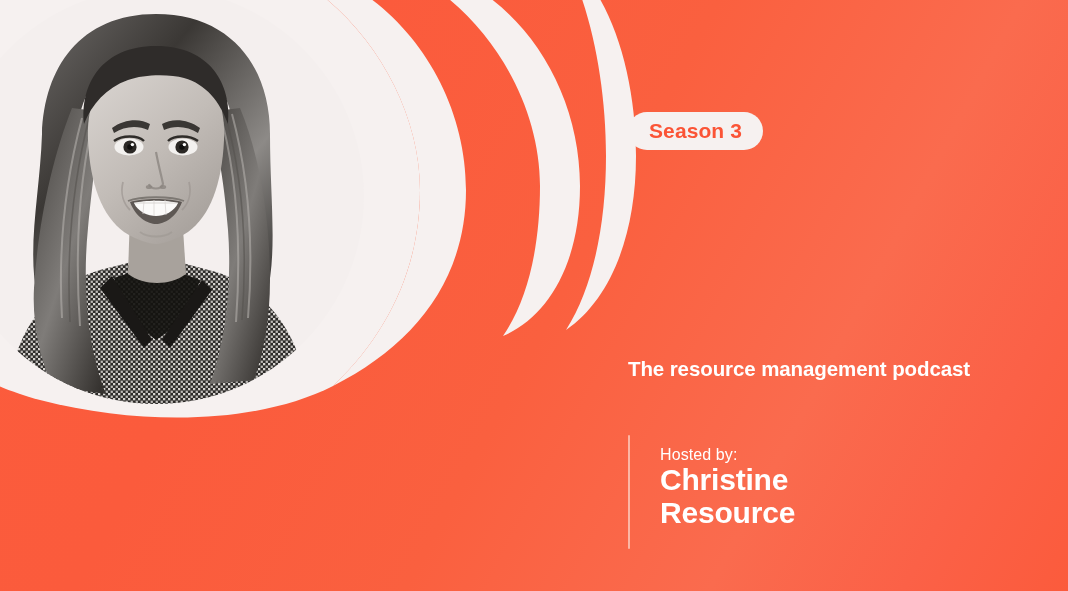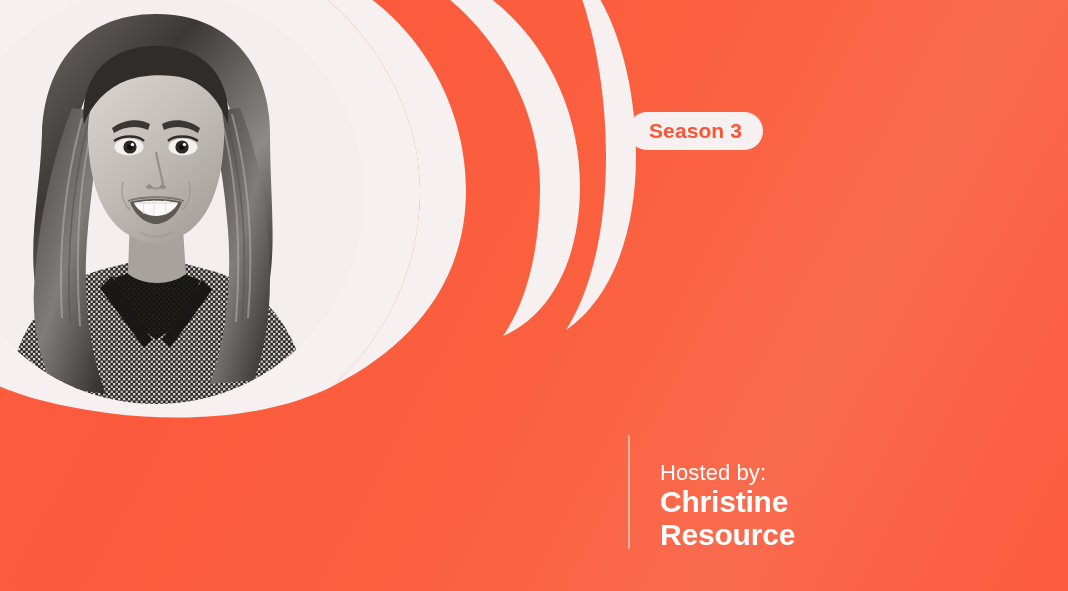--- a/index.html
+++ b/index.html
@@ -117,26 +117,25 @@
     background: #FCB6A5;
     flex: 0 0 auto;
     border-radius: 1px;
   }
   .host-text {
     margin-left: 30px;
     padding-top: 10px;
     color: #FFFFFF;
   }
   .host-label {
-    font-size: 22px;
+    font-size: 16px;
     font-weight: 400;
     letter-spacing: 0.1px;
     line-height: 1.2;
     white-space: nowrap;
-    margin-top: 15px;
   }
   .host-name {
     margin-top: 0;
     font-size: 30px;
     font-weight: bold;
     line-height: 1.08;
     letter-spacing: -0.2px;
     white-space: nowrap;
   }
   .host-name-line { display: block; }
@@ -324,20 +323,21 @@
         <path d="M 192 244 C 200 250, 216 250, 224 244" stroke="#9b958f" stroke-width="2" fill="none" opacity="0.55"></path>
       </g>
     </svg>
   </div>
 
   <div class="content">
 
     <div class="season-badge">Season 3</div>
 
 
+    <div class="subtitle">The resource management podcast</div>
 
     <div class="host-block">
       <div class="host-divider"></div>
       <div class="host-text">
         <div class="host-label">Hosted by:</div>
         <div class="host-name">
           <span class="host-name-line">Christine</span>
           <span class="host-name-line">Resource</span>
         </div>
       </div>

